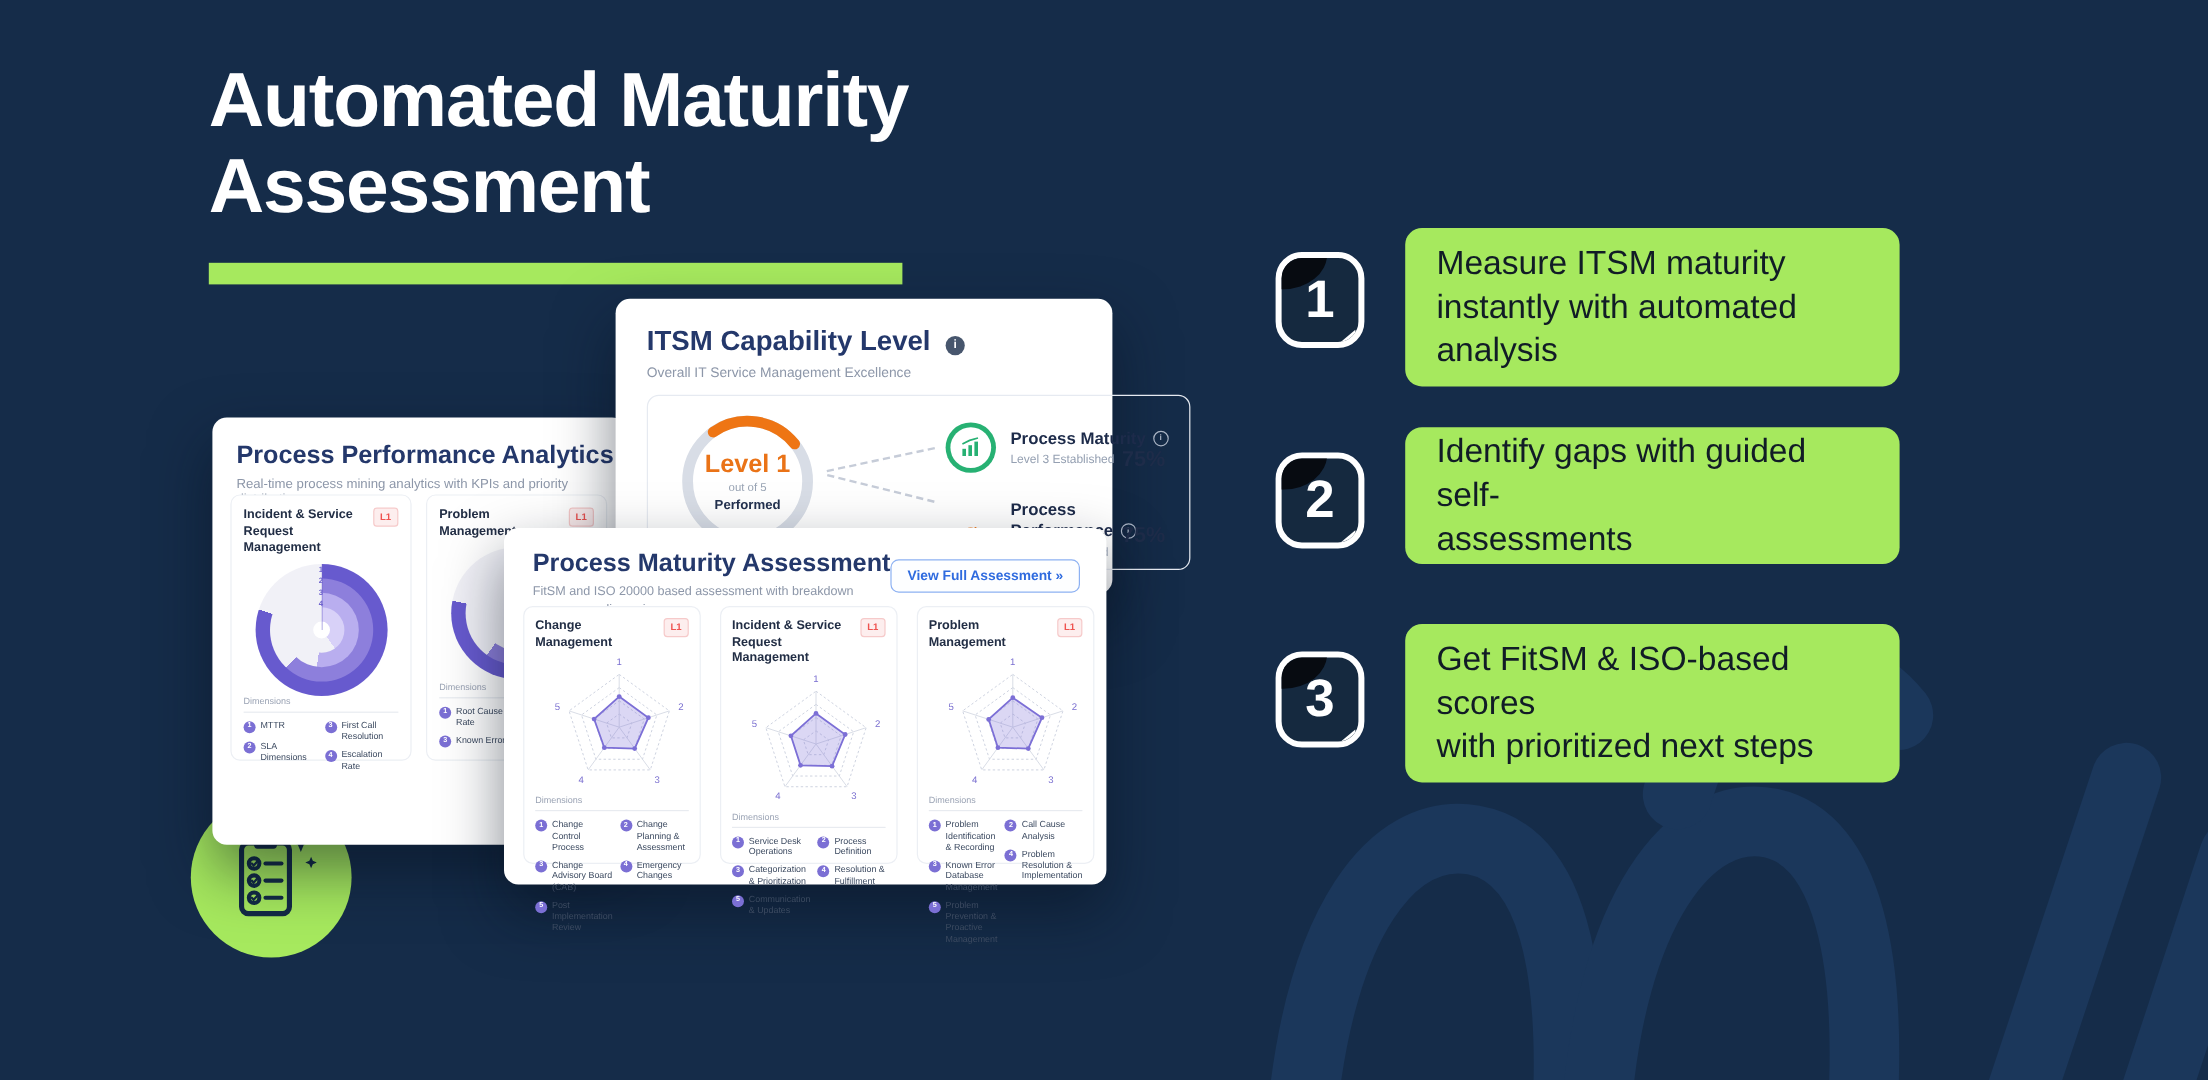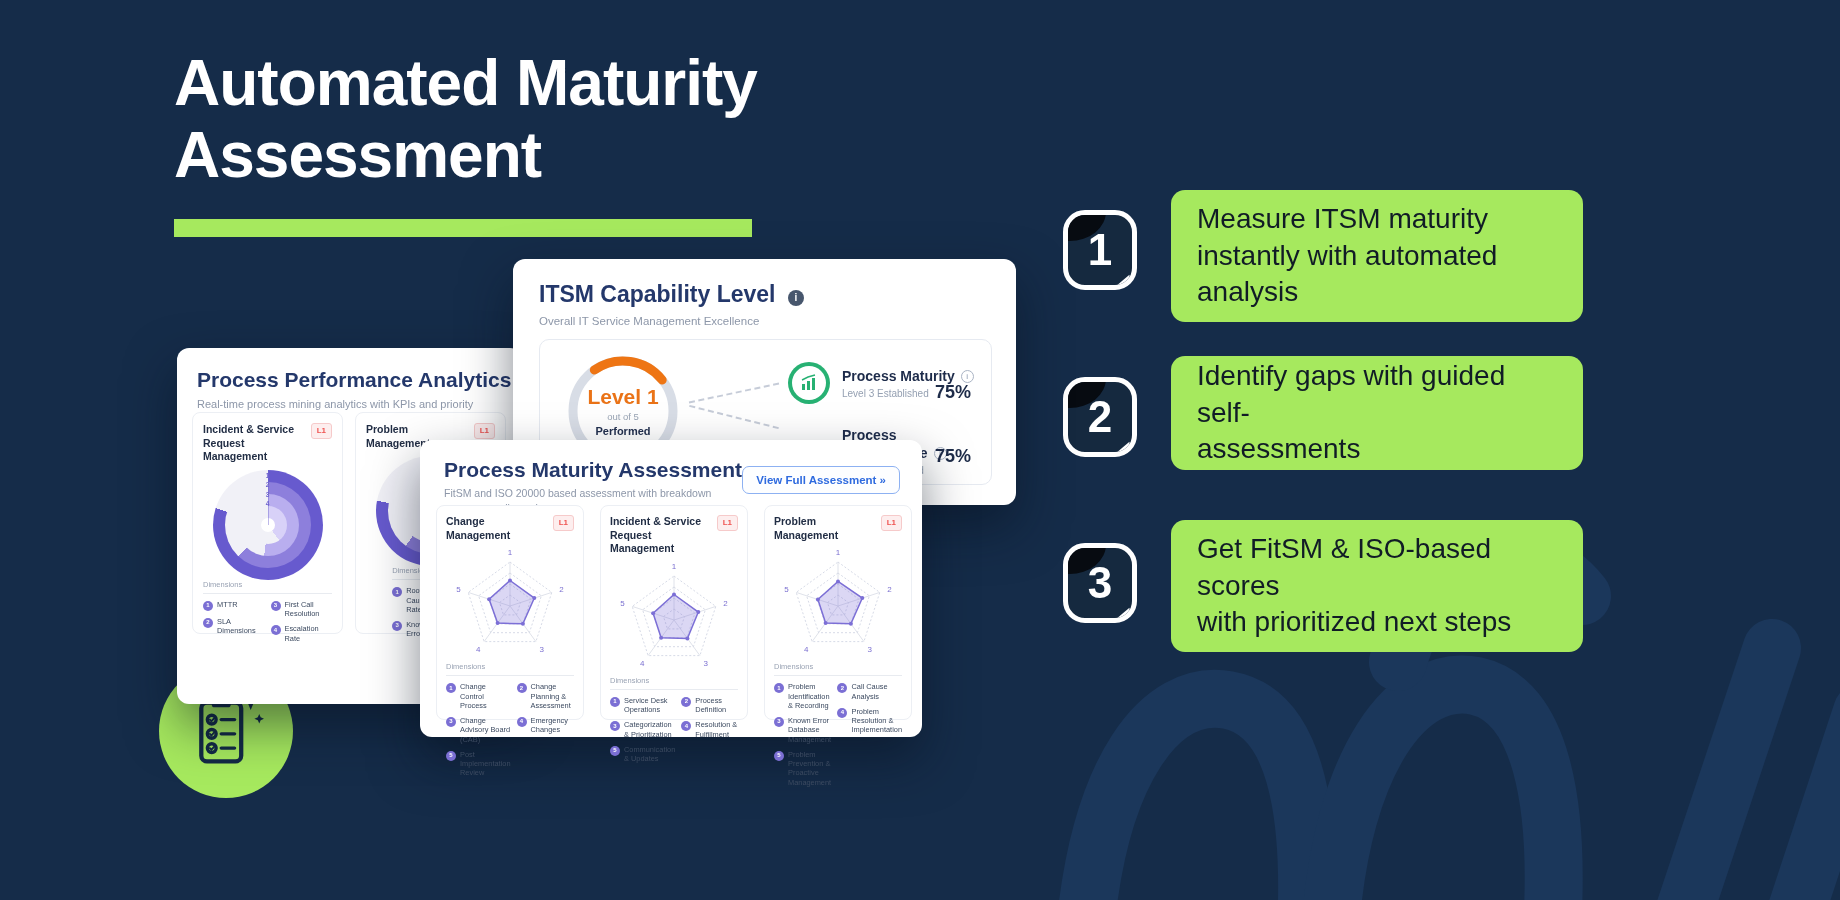--- a/index.html
+++ b/index.html
@@ -14,21 +14,21 @@
     display:flex;align-items:center;justify-content:center;color:#fff;font-size:44px;font-weight:700;overflow:hidden;position:absolute;}
   .step-badge::before{content:"";position:absolute;left:-14px;top:-16px;width:52px;height:42px;background:#05080c;border-radius:0 0 70% 0;opacity:.9;}
   .step-badge span{position:relative;z-index:2;}
   .badge-cursor{position:absolute;width:0;height:0;border-left:9px solid transparent;border-right:9px solid transparent;border-top:14px solid #ffffff;transform:rotate(-40deg);}
   .step-card{left:1171px;width:412px;background:#a6e95e;border-radius:14px;display:flex;align-items:center;position:absolute;}
   .step-text{padding:20px 26px;color:#111c26;font-size:28px;line-height:1.3;font-weight:500;white-space:pre-line;}
   
   .card{position:absolute;background:#ffffff;border-radius:12px;box-shadow:0 22px 50px rgba(6,15,30,.5);}
   .card-title{color:#24386b;font-weight:700;}
   .card-sub{color:#8d97a9;}
-  .subcard{border:1px solid #eceff4;border-radius:8px;background:#fff;box-sizing:border-box;display:flex;flex-direction:column;position:absolute;align-items:center;}
+  .subcard{border:1px solid #eceff4;border-radius:8px;background:#fff;box-sizing:border-box;display:flex;flex-direction:column;position:absolute;}
   .l1-badge{font-size:8px;font-weight:700;color:#ef5350;background:#fdeeee;border:1px solid #f6caca;border-radius:3px;padding:2px 5px;line-height:1.3;}
   .dims{margin-top:auto;}
   .dims-label{font-size:7.5px;color:#9aa3b4;border-bottom:1px solid #e8ebf0;padding-bottom:4px;margin-bottom:6px;}
   .dim-cols{display:flex;gap:6px;}
   .dim-col{flex:1;display:flex;flex-direction:column;gap:6px;}
   .dim-item{display:flex;gap:4px;align-items:flex-start;font-size:7.4px;color:#3c4a60;line-height:1.25;}
   .dim-dot{flex:0 0 auto;width:10px;height:10px;border-radius:50%;background:#7b6fd4;color:#fff;font-size:6px;font-weight:700;display:flex;align-items:center;justify-content:center;margin-top:1px;}
   .info-dot-filled{display:inline-flex;width:16px;height:16px;border-radius:50%;background:#47566d;color:#fff;font-size:10px;font-weight:700;align-items:center;justify-content:center;vertical-align:middle;margin-left:8px;}
   .info-dot-line{display:inline-flex;width:11px;height:11px;border-radius:50%;border:1px solid #aab4c4;color:#aab4c4;font-size:7px;font-weight:700;align-items:center;justify-content:center;vertical-align:middle;margin-left:6px;}
   
@@ -180,21 +180,21 @@
                 <span class="dim-dot">3</span>
                 <span>Known Errors</span>
               </div>
           </div>
           <div class="dim-col"></div>
         </div>
       </div>
     </div>
   </div>
 
-  <div class="card" id="capability-card" style="left:513px;top:249px;width:503px;height:246px;z-index:2;margin-top:10px;">
+  <div class="card" id="capability-card" style="left:513px;top:249px;width:414px;height:246px;z-index:2;">
     <div class="abs" style="left:26px;top:22px;">
       <span class="card-title" style="font-size:23px;">ITSM Capability Level</span>
       <span class="info-dot-filled">i</span>
     </div>
     <div class="abs card-sub" style="left:26px;top:56px;font-size:11.5px;">Overall IT Service Management Excellence</div>
 
     <div class="abs" style="left:26px;top:80px;width:451px;height:144px;border:1px solid #e6eaf1;border-radius:10px;">
 
       <svg class="abs" style="left:24px;top:12px;" width="118" height="118">
           <circle cx="59" cy="59" r="50" fill="#ffffff" stroke="#d8dde6" stroke-width="9"></circle>

